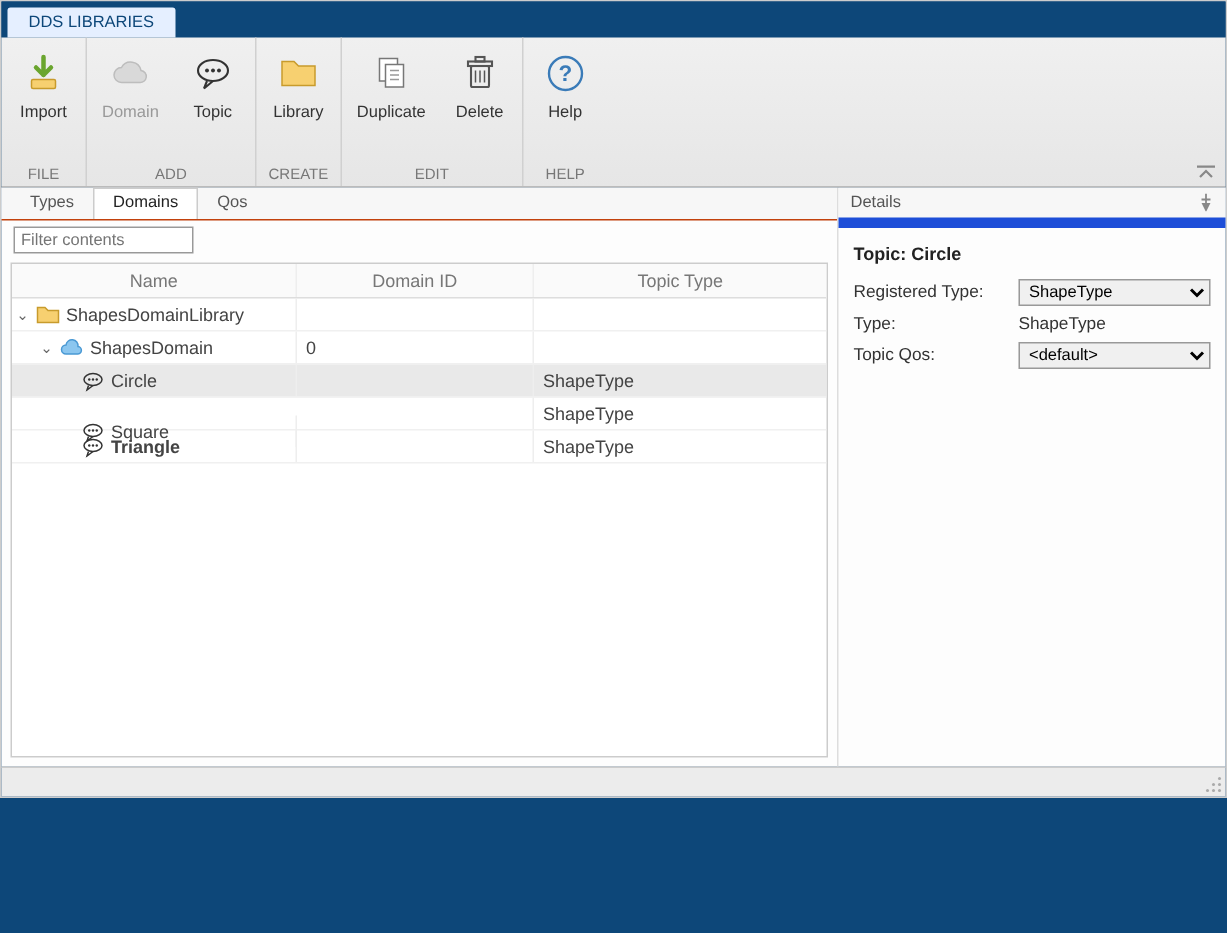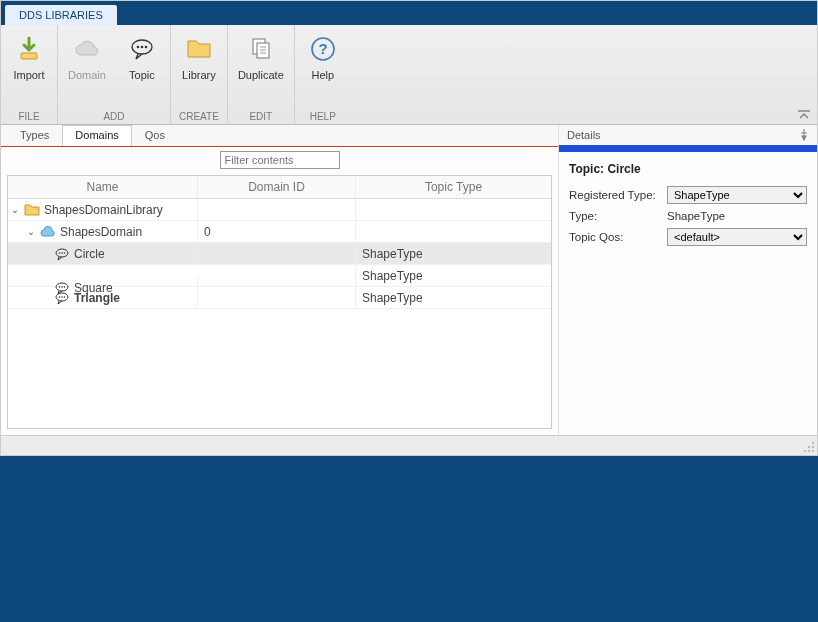--- a/index.html
+++ b/index.html
@@ -7,21 +7,21 @@
   font-family: "Segoe UI", Tahoma, sans-serif;
   font-size: 12px;
   background: #0d4779;
   width: 818px;
   height: 622px;
   overflow: hidden;
   color: #333;
 }
 .app {
   width: 818px;
-  height: 456px;
+  height: 532px;
   display: flex;
   flex-direction: column;
   border: 1px solid #ccc;
 }
 
 .tabstrip {
   height: 24px;
   background: #0d4779;
   display: flex;
   align-items: end;
@@ -112,21 +112,21 @@
   display: flex;
   flex-direction: column;
   padding: 6px;
 }
 .right-panel {
   flex: 1;
   padding: 0;
 }
 .filter-row {
   display: flex;
-  justify-content: center;
+  justify-content: flex-start;
   padding: 4px 2px 6px 2px;
 }
 .filter-input {
   width: 120px;
   font-size: 11px;
   padding: 2px 4px;
   border: 1px solid #999;
 }
 
 .tree {
@@ -163,21 +163,21 @@
   display:flex; justify-content:space-between; align-items:center;
   padding: 4px 8px;
   font-size: 11px;
   color: #555;
   background:#f7f7f7;
   border-bottom:7px solid #1d4ed8;
 }
 .details-header .pin { color:#888; cursor:pointer;}
 .details-body { padding: 10px 10px; font-size:12px;}
 .details-title { font-weight: bold; margin-bottom: 10px; color:#222;}
-.field-row { display:flex; align-items:center; margin-bottom:6px; gap:8px;}
+.field-row { display:flex; align-items:center; margin-bottom:6px; gap:20px;}
 .field-row label { width: 90px; color:#333; font-size:11.5px;}
 .field-row .val { font-size:11.5px; color:#333;}
 .field-row select {
   flex:1; font-size:11px; padding:1px 2px; border:1px solid #999; background:#f0f0f0;
 }
 
 .statusbar {
   height: 20px;
   background: #ececec;
   border-top: 1px solid #ccc;
@@ -260,20 +260,33 @@
           <span class="ico">
             <svg width="28" height="28" viewBox="0 0 28 28">
                 <rect x="6" y="4" width="12" height="15" fill="#fff" stroke="#777"></rect>
                 <rect x="10" y="8" width="12" height="15" fill="#fff" stroke="#777"></rect>
                 <line x1="13" y1="12" x2="19" y2="12" stroke="#999"></line>
                 <line x1="13" y1="15" x2="19" y2="15" stroke="#999"></line>
                 <line x1="13" y1="18" x2="19" y2="18" stroke="#999"></line>
               </svg>
           </span>
           <span>Duplicate</span>
+        </div>
+        <div class="ribbon-btn">
+          <span class="ico">
+            <svg width="28" height="28" viewBox="0 0 28 28">
+                <rect x="8" y="9" width="12" height="14" rx="1" fill="none" stroke="#555" stroke-width="1.4"></rect>
+                <line x1="11" y1="12" x2="11" y2="20" stroke="#555"></line>
+                <line x1="14" y1="12" x2="14" y2="20" stroke="#555"></line>
+                <line x1="17" y1="12" x2="17" y2="20" stroke="#555"></line>
+                <rect x="6" y="6" width="16" height="3" fill="none" stroke="#555" stroke-width="1.4"></rect>
+                <rect x="11" y="3" width="6" height="3" fill="none" stroke="#555" stroke-width="1.4"></rect>
+              </svg>
+          </span>
+          <span>Delete</span>
         </div>
       </div>
       <div class="group-label">EDIT</div>
     </div>
 
     <div class="ribbon-group" style="border-right:none;">
       <div class="btns">
         <div class="ribbon-btn">
           <span class="ico">
             <svg width="28" height="28" viewBox="0 0 28 28">

